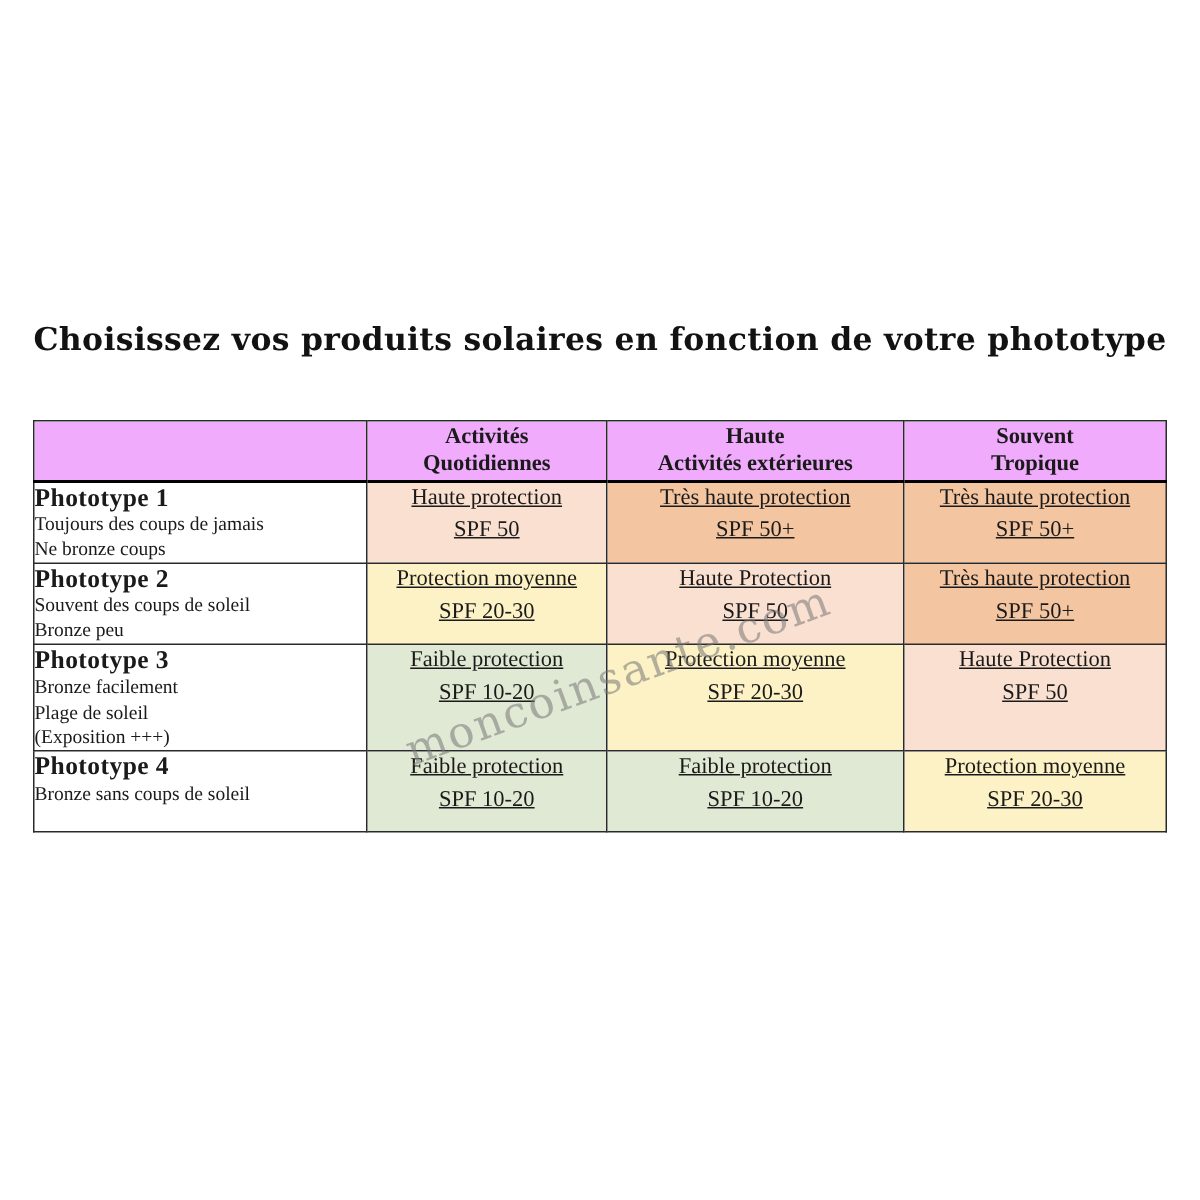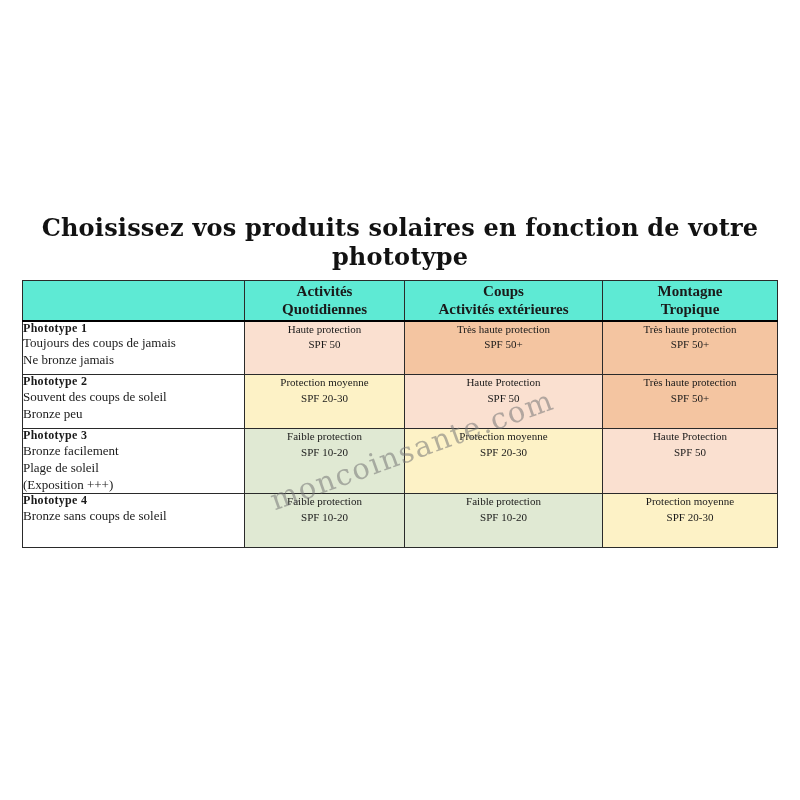--- a/index.html
+++ b/index.html
@@ -15,21 +15,21 @@
     width: 800px; height: 800px;
     background: #ffffff;
   }
   .title {
     position: absolute;
     top: 213px; left: 0;
     width: 800px;
     text-align: center;
     font-family: "DejaVu Serif", "Liberation Serif", serif;
     font-weight: bold;
-    font-size: 24px;
+    font-size: 21px;
     letter-spacing: 0.2px;
     color: #121212;
   }
   table.phototable {
     position: absolute;
     left: 22px; top: 280px;
     width: 755px;
     border-collapse: collapse;
     table-layout: fixed;
     border: 1px solid #7a7a7a;
@@ -45,41 +45,42 @@
   tr.row-2 { height: 54px; }
   tr.row-3 { height: 54px; margin-top: 36px; }
   tr.row-4 { height: 54px; }
   tr.row-header th {
     vertical-align: middle;
     text-align: center;
     font-size: 15px;
     font-weight: bold;
     line-height: 1.25;
     border-bottom: 2px solid #000;
-    background: #5eead4;
+    background: #f0abfc;
   }
   td.col-label {
     background: #ffffff;
     padding: 2px 8px 0 8px;
   }
   .phototype-name {
-    font-size: 12px;
+    font-size: 17px;
     font-weight: bold;
     letter-spacing: 0.3px;
     line-height: 1.15;
   }
   .phototype-desc {
     font-size: 13px;
     line-height: 1.3;
   }
   td.cell-protection {
     text-align: center;
-    font-size: 11px;
+    font-size: 15px;
     line-height: 1.45;
     padding-top: 3px;
+    text-decoration: underline;
   }
   .watermark {
     position: absolute;
     left: 412px; top: 450px;
     transform: translate(-50%, -50%) rotate(-20deg);
     font-family: "DejaVu Serif", serif;
     font-size: 29px;
     letter-spacing: 1.5px;
     color: rgba(118, 118, 118, 0.55);
     white-space: nowrap;
@@ -101,34 +102,34 @@
       <col style="width:175px">
     </colgroup>
     <tbody>
         <tr class="row-header">
       <th></th>
       <th>
         <span>Activités</span><br>
         <span>Quotidiennes</span>
       </th>
       <th>
-        <span>Coups</span><br>
+        <span>Haute</span><br>
         <span>Activités extérieures</span>
       </th>
       <th>
-        <span>Montagne</span><br>
+        <span>Souvent</span><br>
         <span>Tropique</span>
       </th>
     </tr>
 
     <tr class="row-1">
       <td class="col-label">
         <div class="phototype-name">Phototype 1</div>
         <div class="phototype-desc">Toujours des coups de jamais</div>
-        <div class="phototype-desc">Ne bronze jamais</div>
+        <div class="phototype-desc">Ne bronze coups</div>
       </td>
       <td class="cell-protection" style="background: rgb(250, 224, 208);">
         <span>Haute protection</span><br>
         <span>SPF 50</span>
       </td>
       <td class="cell-protection" style="background: rgb(244, 197, 161);">
         <span>Très haute protection</span><br>
         <span>SPF 50+</span>
       </td>
       <td class="cell-protection" style="background: rgb(244, 197, 161);">

